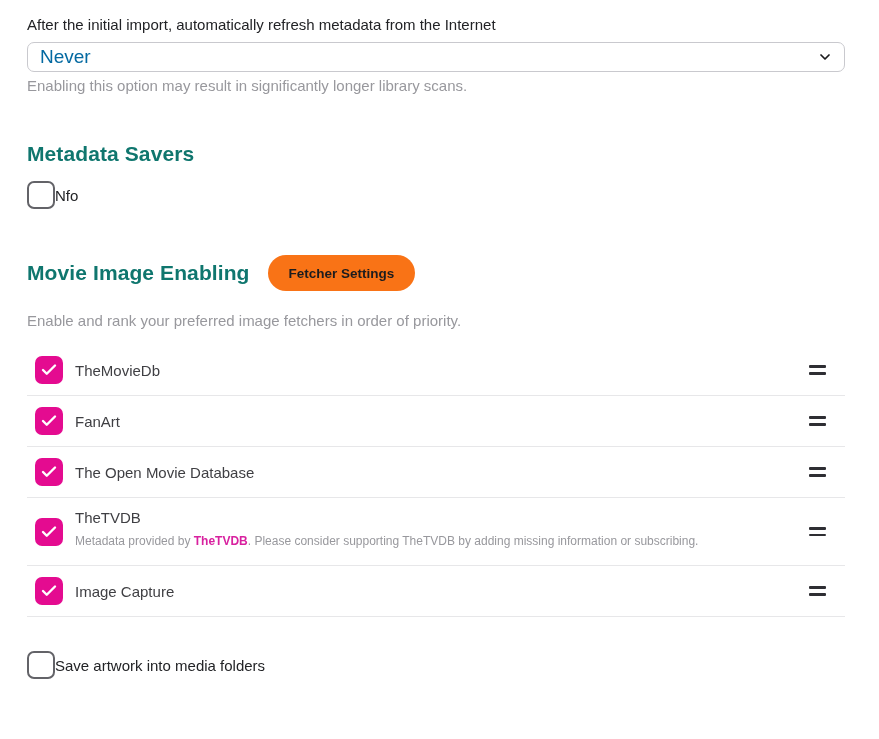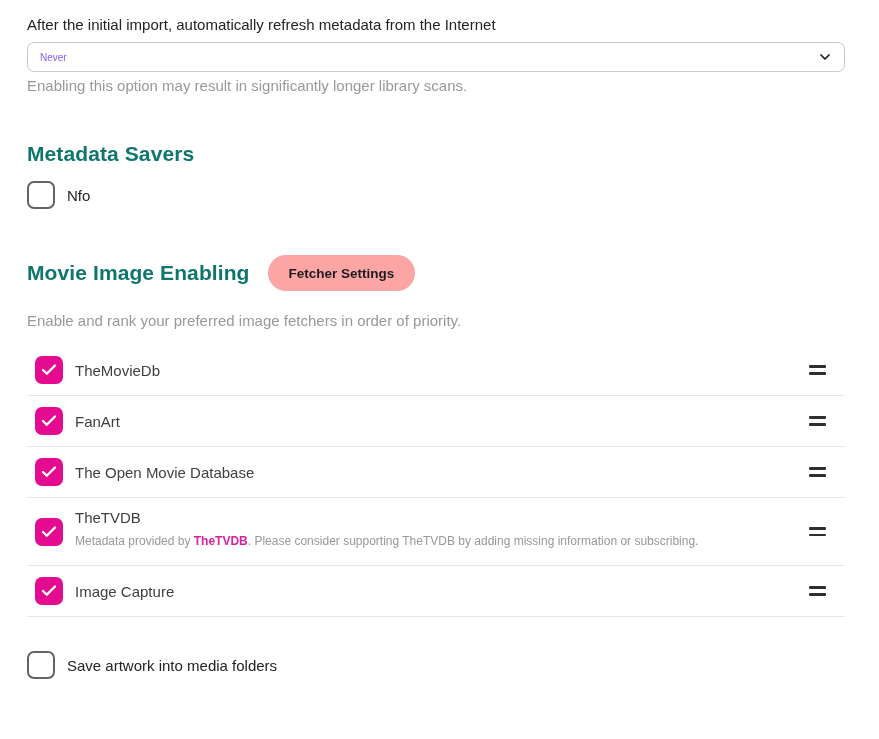--- a/index.html
+++ b/index.html
@@ -24,21 +24,21 @@
     width: 100%;
     height: 30px;
     border: 1px solid #c9c9ce;
     border-radius: 7px;
     background: #ffffff;
     display: flex;
     align-items: center;
     padding: 0 34px 0 12px;
     cursor: pointer;
   }
-  .select-value { font-size: 10px; color: #8b5cf6; }
+  .select-value { font-size: 19px; color: #0369a1; }
   .select .chev {
     position: absolute;
     right: 11px;
     top: 50%;
     transform: translateY(-50%);
     width: 16px; height: 16px;
     display: block;
   }
   .help {
     font-size: 15px;
@@ -72,32 +72,31 @@
   }
   .checkbox svg { display: none; width: 18px; height: 18px; }
   .checkbox.checked {
     border-color: transparent;
     background: var(--accent);
   }
   .checkbox.checked svg { display: block; }
   .check-label {
     font-size: 15px;
     color: #222326;
-    margin-left: 12px;
   }
 
   .heading-row {
     display: flex;
     align-items: center;
     margin-top: 46px;
   }
   .pill {
     margin-left: 18px;
     border: none;
-    background: #fca5a5;
+    background: #f97316;
     border-radius: 18px;
     height: 36px;
     padding: 0 21px;
     font-family: inherit;
     font-size: 13.5px;
     font-weight: 700;
     color: #1c1c1e;
     cursor: pointer;
   }
   .heading-help { margin-top: 16px; }

